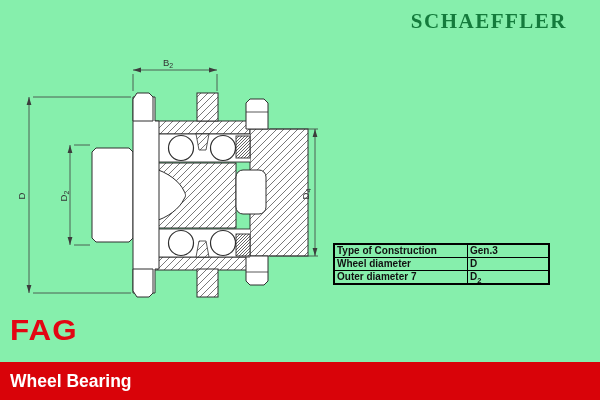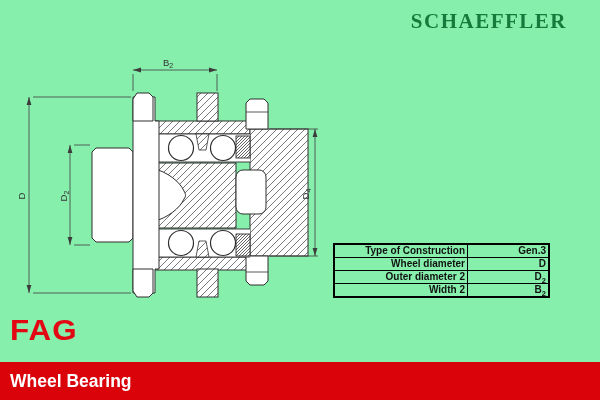--- a/index.html
+++ b/index.html
@@ -16,21 +16,21 @@
 
   
   .banner{position:absolute;left:0;bottom:0;width:600px;height:38px;background:#D90309;}
   .banner .title{position:absolute;left:10px;top:0;height:52px;line-height:38px;
     color:#ffffff;font-weight:700;font-size:17.5px;}
 
   
   .spec{position:absolute;left:333px;top:243px;border-collapse:collapse;
     border:2px solid #000;}
   .spec td{border:1px solid #000;height:12px;padding:0 2px;
-    font-size:10px;font-weight:700;color:#111;text-align:right;vertical-align:middle;
+    font-size:10px;font-weight:700;color:#111;text-align:left;vertical-align:middle;
     line-height:12px;white-space:nowrap;}
   .spec td.c1{width:128px;}
   .spec td.c2{width:76px;}
   .spec sub{font-size:7.5px;line-height:0;}
 
   
   .drawing{position:absolute;left:0;top:0;}
   svg text{font-family:"Liberation Sans",sans-serif;}
 </style>
 </head>
@@ -139,26 +139,22 @@
     <tbody>
       <tr>
         <td class="c1">Type of Construction</td>
         <td class="c2"><span>Gen.3</span><sub></sub></td>
       </tr>
       <tr>
         <td class="c1">Wheel diameter</td>
         <td class="c2"><span>D</span><sub></sub></td>
       </tr>
       <tr>
-        <td class="c1">Outer diameter 2</td>
+        <td class="c1">Outer diameter 7</td>
         <td class="c2"><span>D</span><sub>2</sub></td>
-      </tr>
-      <tr>
-        <td class="c1">Width 2</td>
-        <td class="c2"><span>B</span><sub>2</sub></td>
       </tr>
     </tbody>
   </table>
 
   <div class="banner">
     <div class="title">Wheel Bearing</div>
   </div>
 
 </div>
 

